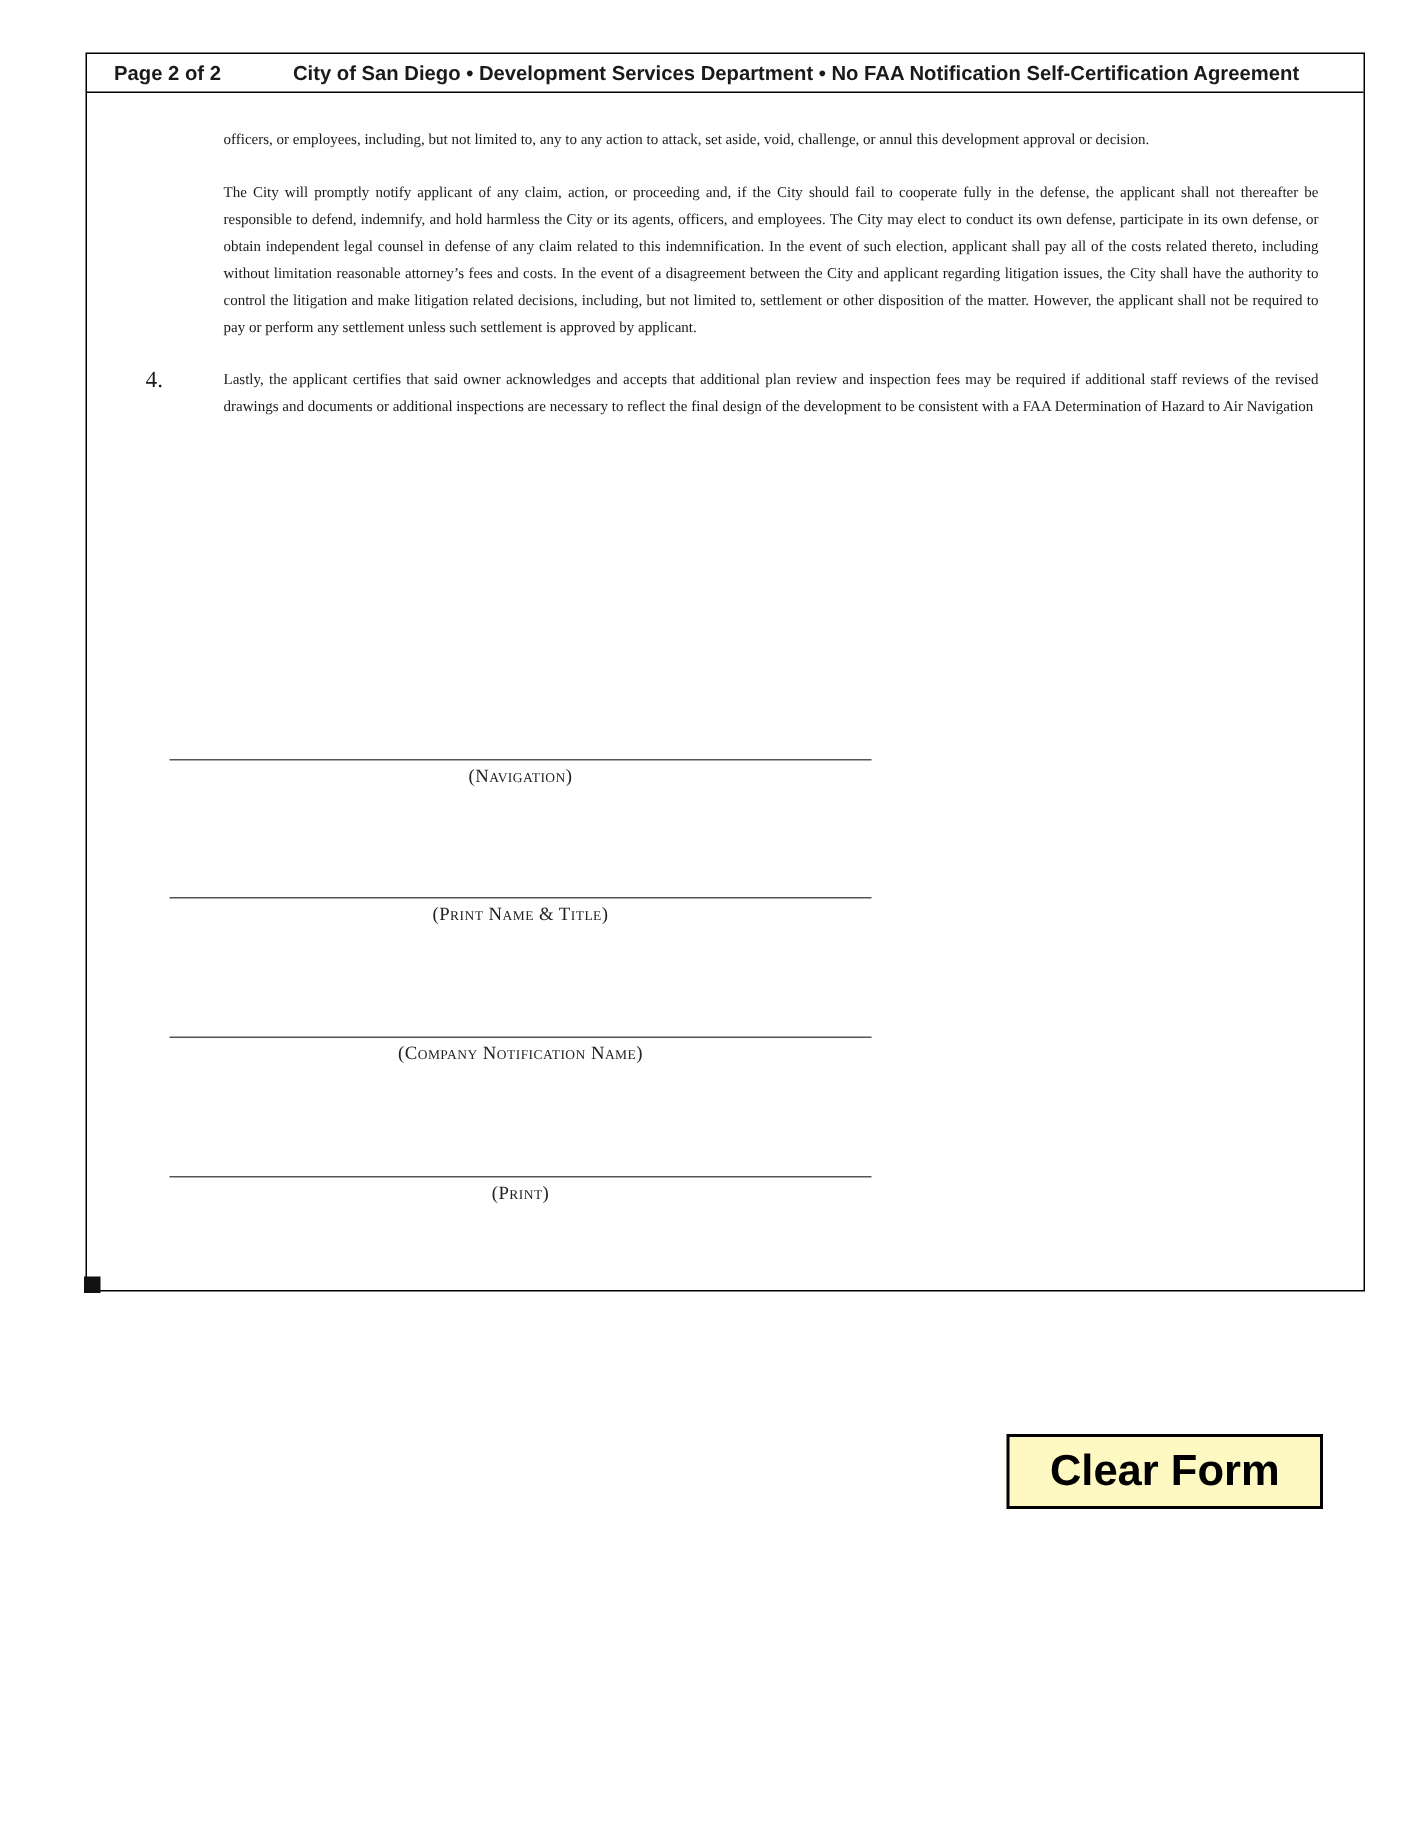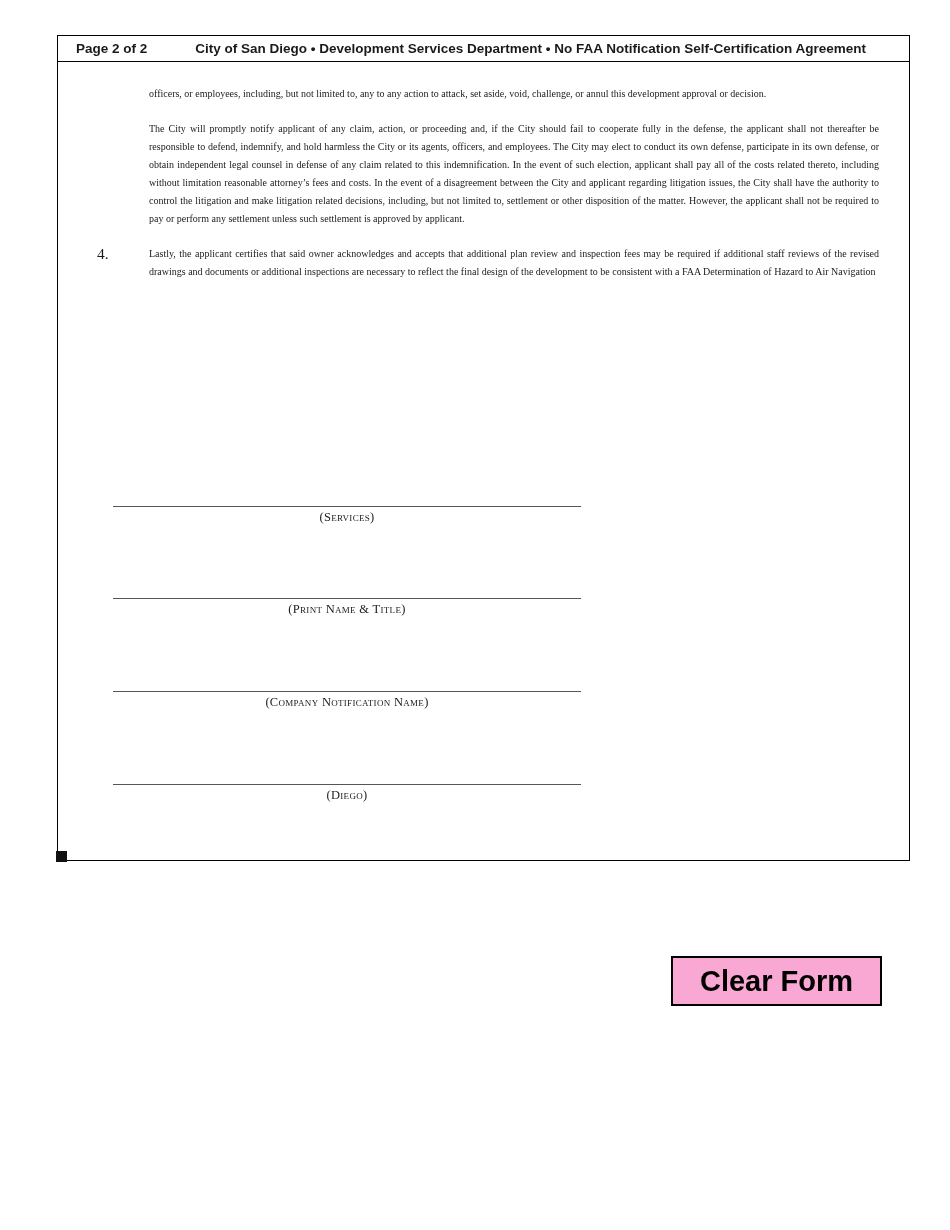--- a/index.html
+++ b/index.html
@@ -77,21 +77,21 @@
     letter-spacing: 0.3px;
     font-size: 12.5px;
     color: #222222;
   }
   .clear-form {
     position: absolute;
     left: 613px;
     top: 920px;
     width: 211px;
     height: 50px;
-    background: #f9a8d4;
+    background: #fef9c3;
     border: 2px solid #000000;
     font-family: "Liberation Sans", "DejaVu Sans", sans-serif;
     font-weight: bold;
     font-size: 29px;
     color: #000000;
     cursor: pointer;
     line-height: 44px;
     text-align: center;
   }
   .corner-mark {
@@ -118,35 +118,35 @@
       <p class="para">officers, or employees, including, but not limited to, any to any action to attack, set aside, void, challenge, or annul this development approval or decision.</p>
       <p class="para">The City will promptly notify applicant of any claim, action, or proceeding and, if the City should fail to cooperate fully in the defense, the applicant shall not thereafter be responsible to defend, indemnify, and hold harmless the City or its agents, officers, and employees.  The City may elect to conduct its own defense, participate in its own defense, or obtain independent legal counsel in defense of any claim related to this indemnification.  In the event of such election, applicant shall pay all of the costs related thereto, including without limitation reasonable attorney’s fees and costs. In the event of a disagreement between the City and applicant regarding litigation issues, the City shall have the authority to control the litigation and make litigation related decisions, including, but not limited to, settlement or other disposition of the matter. However, the applicant shall not be required to pay or perform any settlement unless such settlement is approved by applicant.</p>
       <div class="list-item">
         <span class="list-num">4.</span>
         <p class="para list-text">Lastly, the applicant certifies that said owner acknowledges and accepts that additional plan review and inspection fees may be required if additional staff reviews of the revised drawings and documents or additional inspections are necessary to reflect the final design of the development to be consistent with a FAA Determination of Hazard to Air Navigation</p>
       </div>
     </div>
 
     <div class="sig-field sig-1">
       <div class="sig-line"></div>
-      <div class="sig-label">(Services)</div>
+      <div class="sig-label">(Navigation)</div>
     </div>
 
     <div class="sig-field sig-2">
       <div class="sig-line"></div>
       <div class="sig-label">(Print Name &amp; Title)</div>
     </div>
 
     <div class="sig-field sig-3">
       <div class="sig-line"></div>
       <div class="sig-label">(Company Notification Name)</div>
     </div>
 
     <div class="sig-field sig-4">
       <div class="sig-line"></div>
-      <div class="sig-label">(Diego)</div>
+      <div class="sig-label">(Print)</div>
     </div>
 
     <button class="clear-form">Clear Form</button>
 
     <div class="corner-mark"></div>
   </div>
 </div>
 
 </body></html>

